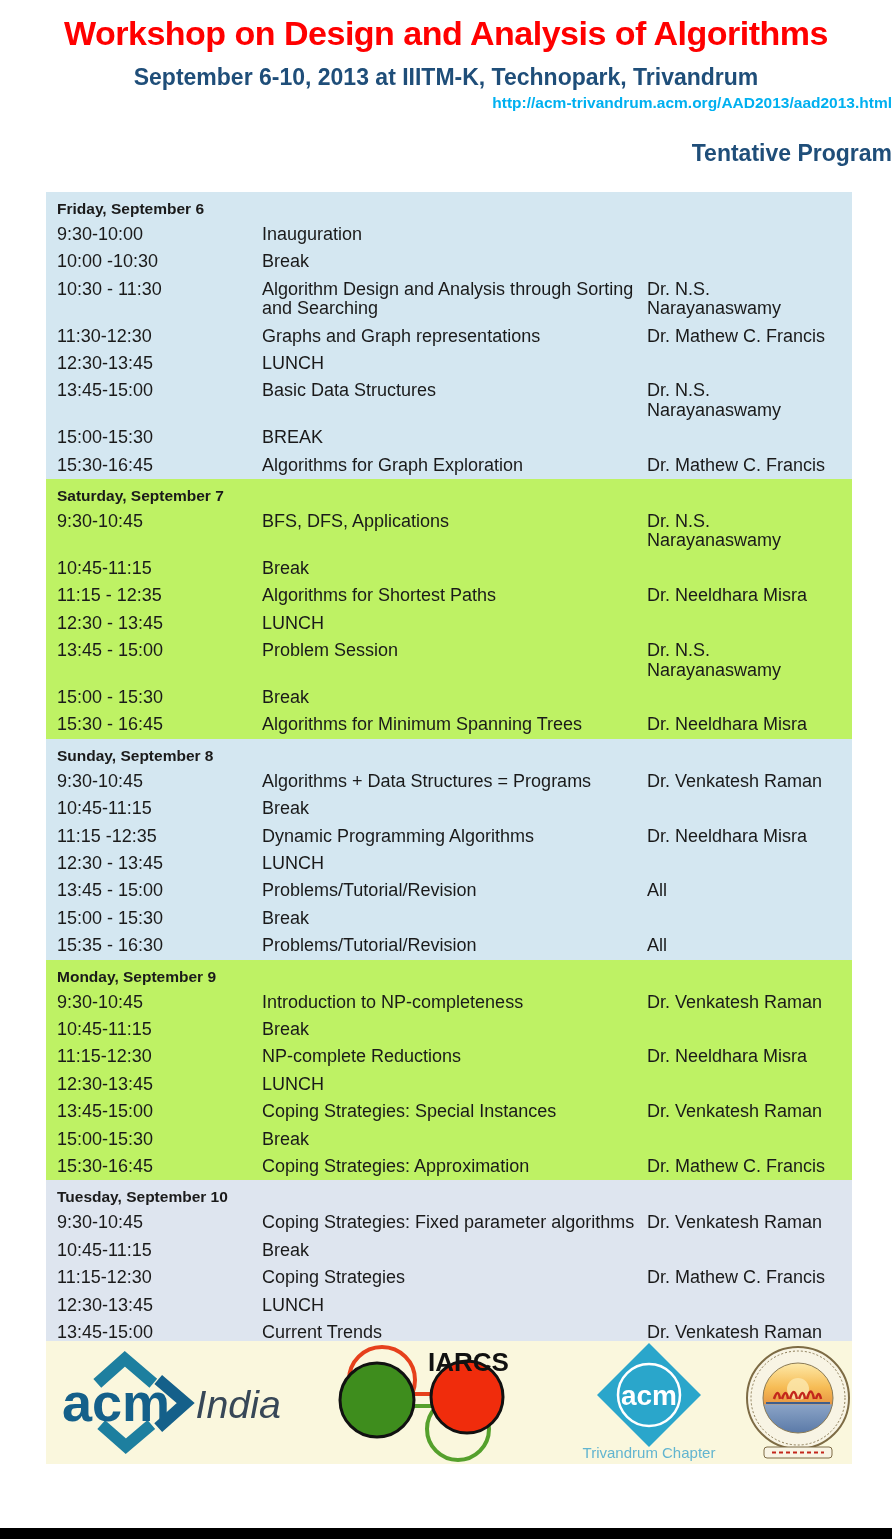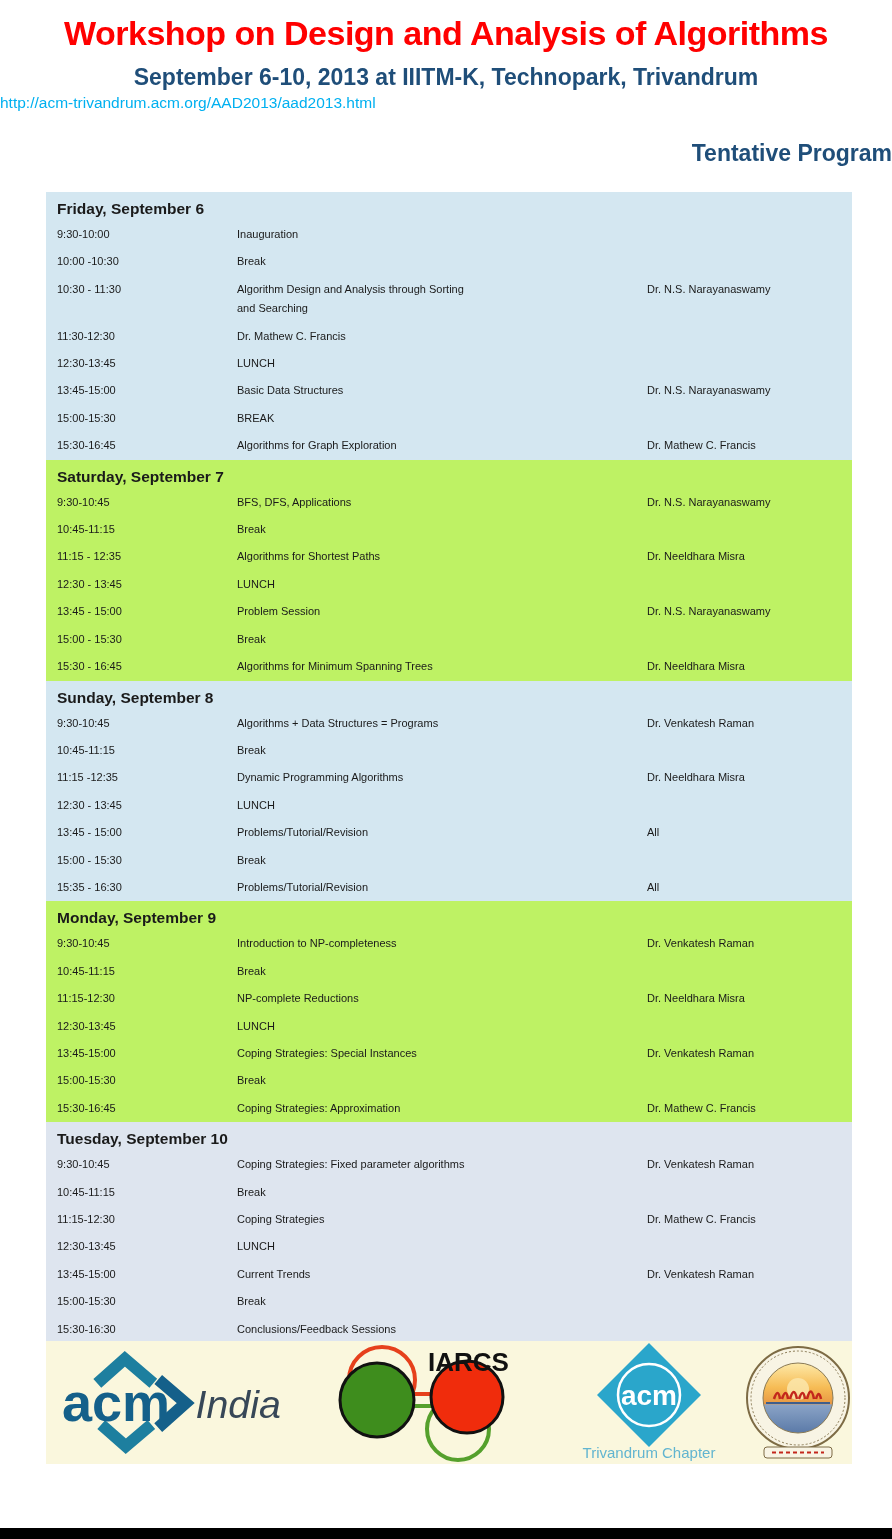--- a/index.html
+++ b/index.html
@@ -3,35 +3,35 @@
 <meta charset="utf-8">
 <style>
   html,body{margin:0;padding:0;background:#ffffff;}
   .page{position:relative;width:892px;height:1539px;background:#ffffff;overflow:hidden;
         font-family:"Liberation Sans",sans-serif;color:#1a1a1a;}
 
   .title{position:absolute;top:14px;left:0;width:892px;text-align:center;
          font-size:34px;font-weight:bold;color:#ff0000;letter-spacing:-0.5px;margin:0;}
   .subtitle{position:absolute;top:64px;left:0;width:892px;text-align:center;
             font-size:23px;font-weight:bold;color:#1f4e79;}
-  .url{position:absolute;top:94px;left:0;width:892px;text-align:left;
-       font-size:15.5px;font-weight:normal;color:#00b0f0;cursor:pointer;}
+  .url{position:absolute;top:94px;left:0;width:892px;text-align:right;
+       font-size:15.5px;font-weight:bold;color:#00b0f0;cursor:pointer;}
   .program-heading{position:absolute;top:140px;left:0;width:892px;text-align:right;
                    font-size:23px;font-weight:bold;color:#1f4e79;margin:0;}
 
   .schedule{position:absolute;top:192px;left:46px;width:806px;}
   .day-section{width:806px;}
   .theme-blue{background:#d4e7f1;}
   .theme-peach{background:#bef264;}
   .theme-lavender{background:#dee5ef;}
   .day-header{padding:7px 4px 3px 11px;font-size:15.5px;font-weight:bold;line-height:19px;}
   .row{display:grid;grid-template-columns:180px 410px 1fr;padding:4px 0 4px 11px;
-       font-size:11px;line-height:19.4px;align-items:start;}
+       font-size:18px;line-height:19.4px;align-items:start;}
   .cell{padding-right:6px;}
-  .cell.session{white-space:pre-line;}
+  .cell.session{white-space:pre-line;margin-left:25px;}
 
   .footer{position:absolute;top:1341px;left:46px;width:806px;height:123px;background:#faf7dd;}
   .logo{position:absolute;}
   .logo-acm-india{left:10px;top:5px;}
   .logo-iarcs{left:270px;top:2px;text-align:right;}
   .logo-acm-tvm{left:508px;top:2px;}
   .logo-seal{left:698px;top:0px;}
   svg text{font-family:"Liberation Sans",sans-serif;}
 
   .bottom-bar{position:absolute;top:1528px;left:0;width:892px;height:11px;background:#000000;}
@@ -60,20 +60,21 @@
           <div class="cell speaker"></div>
         </div>
         <div class="row">
           <div class="cell time">10:30 - 11:30</div>
           <div class="cell session">Algorithm Design and Analysis through Sorting
 and Searching</div>
           <div class="cell speaker">Dr. N.S. Narayanaswamy</div>
         </div>
         <div class="row">
           <div class="cell time">11:30-12:30</div>
+          <div class="cell session">Graphs and Graph representations</div>
           <div class="cell speaker">Dr. Mathew C. Francis</div>
         </div>
         <div class="row">
           <div class="cell time">12:30-13:45</div>
           <div class="cell session">LUNCH</div>
           <div class="cell speaker"></div>
         </div>
         <div class="row">
           <div class="cell time">13:45-15:00</div>
           <div class="cell session">Basic Data Structures</div>

